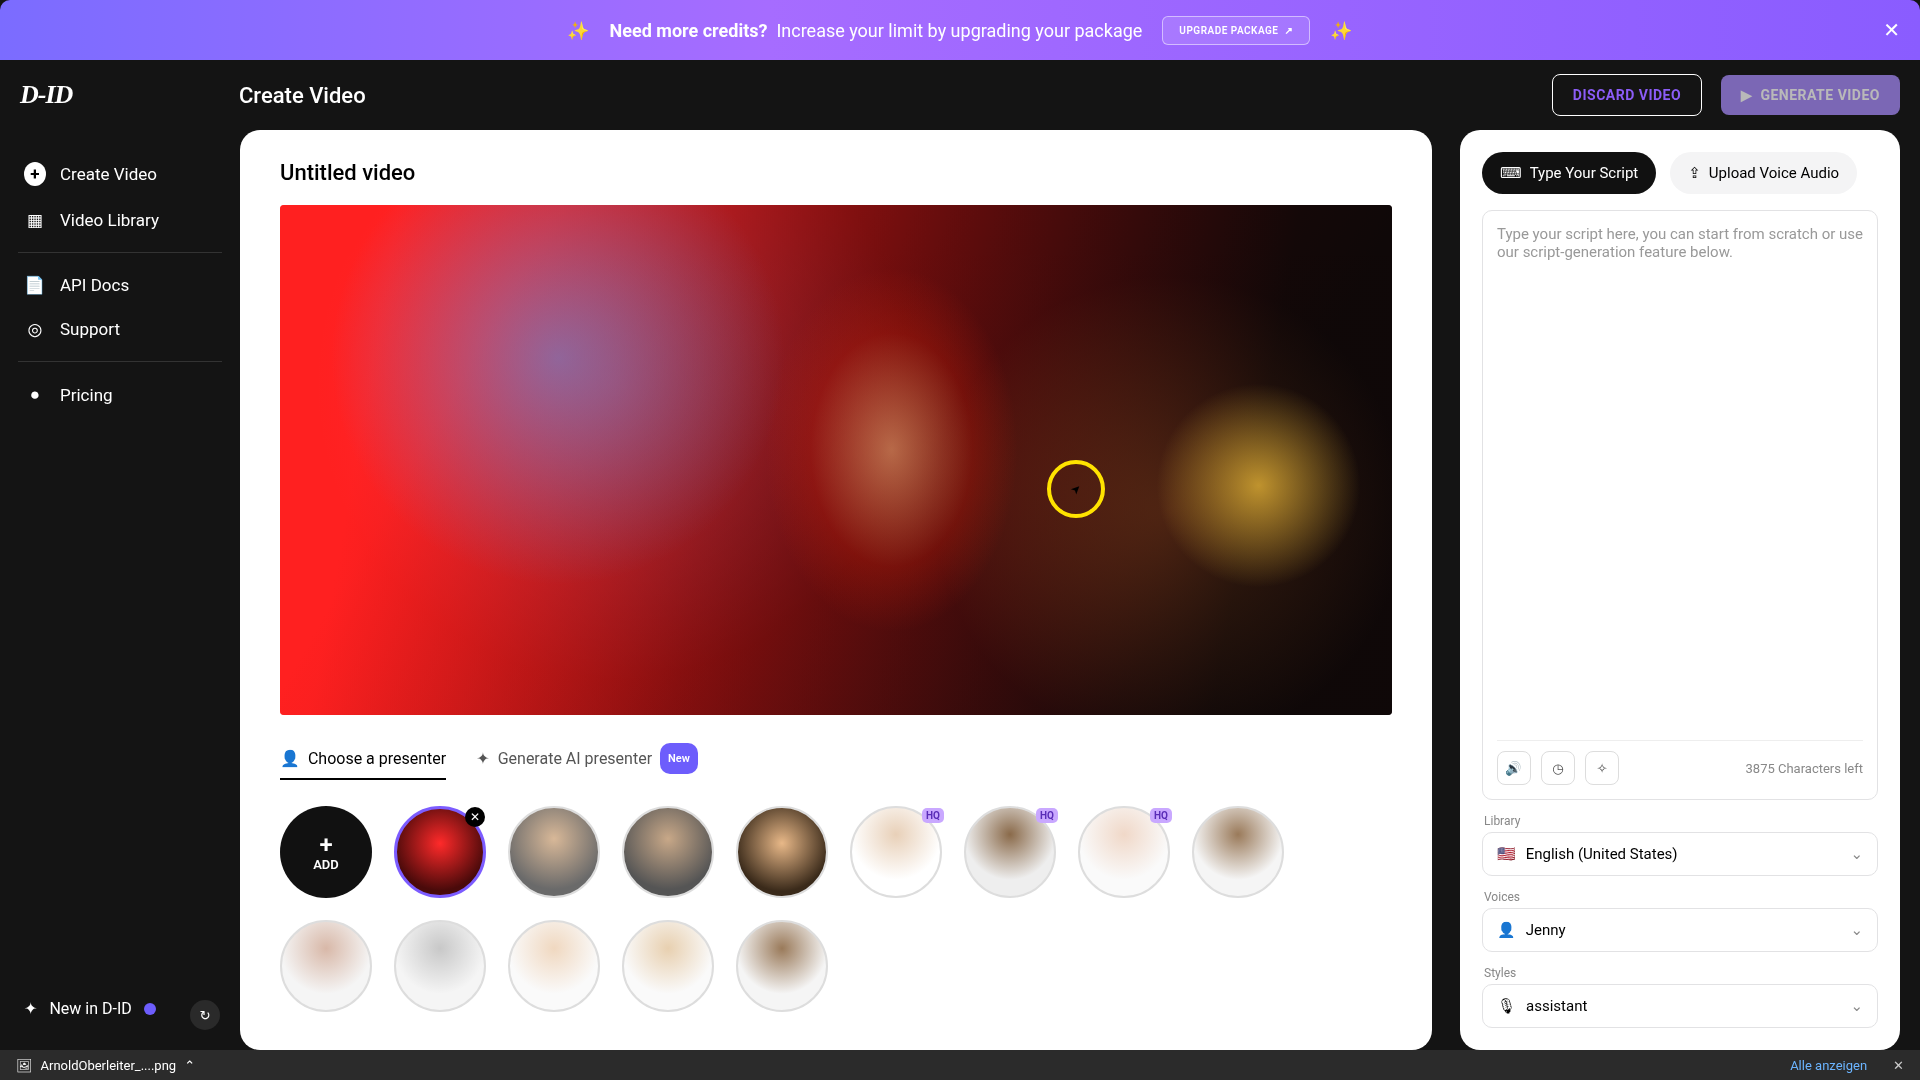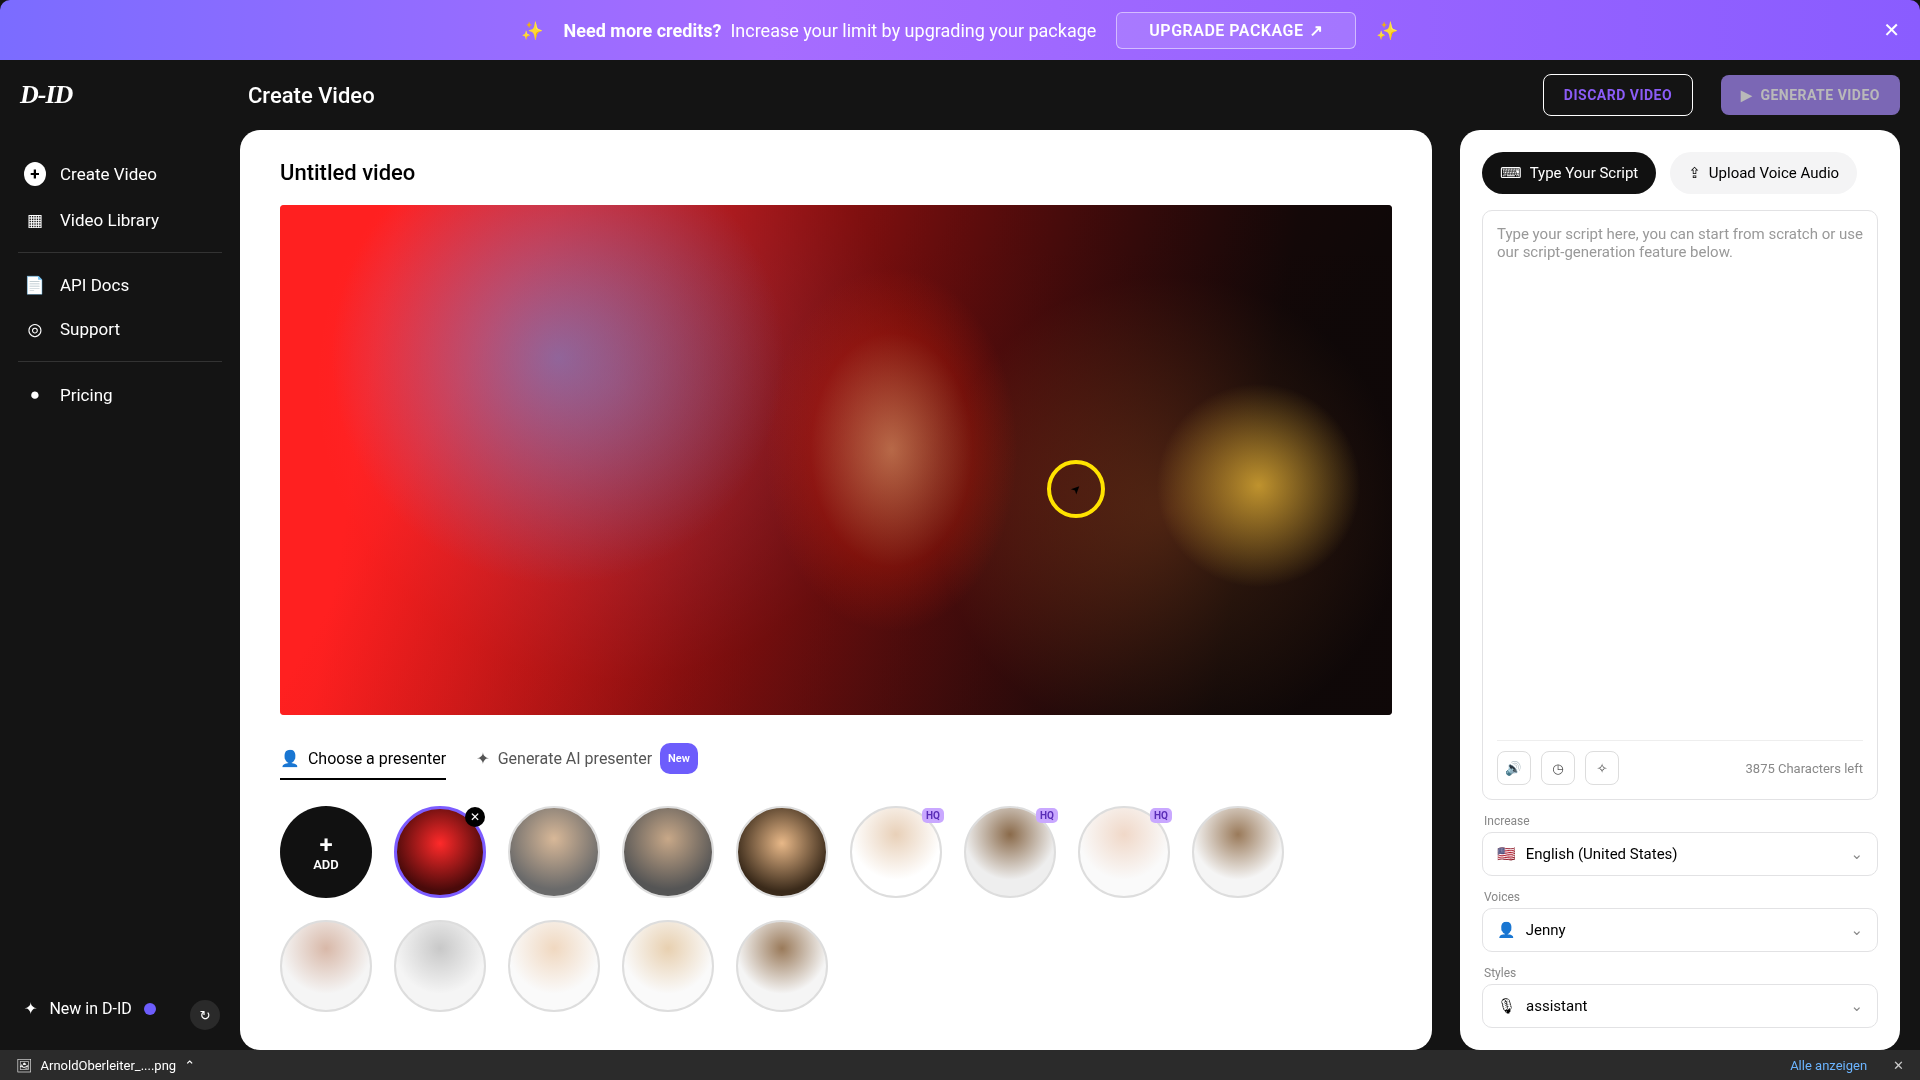--- a/index.html
+++ b/index.html
@@ -3,25 +3,25 @@
 <meta charset="utf-8">
 <style>
 * { margin: 0; padding: 0; box-sizing: border-box; font-family: -apple-system, BlinkMacSystemFont, "Segoe UI", Roboto, sans-serif; }
 body { background: #141414; color: #fff; overflow: hidden; width: 1920px; height: 1080px; }
 
 
 .banner { height: 60px; background: linear-gradient(90deg, #7b6cff 0%, #a66cff 40%, #8a5cff 100%); display: flex; align-items: center; justify-content: center; gap: 20px; position: relative; border-radius: 10px 10px 0 0; }
 .banner .sparkle { font-size: 18px; }
 .banner-text { font-size: 18px; }
 .banner-text .bold { font-weight: 700; }
-.upgrade-btn { background: rgba(255,255,255,0.12); border: 1px solid rgba(255,255,255,0.5); color: #fff; padding: 8px 32px; border-radius: 6px; font-size: 16px; font-weight: 600; letter-spacing: 0.5px; cursor: pointer; display: flex; align-items: center; gap: 6px; }
+.upgrade-btn { background: rgba(255,255,255,0.12); border: 1px solid rgba(255,255,255,0.5); color: #fff; padding: 8px 16px; border-radius: 6px; font-size: 10px; font-weight: 600; letter-spacing: 0.5px; cursor: pointer; display: flex; align-items: center; gap: 6px; }
 .banner-close { position: absolute; right: 20px; top: 50%; transform: translateY(-50%); background: none; border: none; color: #fff; font-size: 20px; cursor: pointer; }
 
 
-.topbar { height: 70px; display: flex; align-items: center; padding: 0 20px; gap: 28px; }
+.topbar { height: 70px; display: flex; align-items: center; padding: 0 20px; gap: 19px; }
 .logo { font-family: Georgia, serif; font-style: italic; font-size: 26px; font-weight: 600; letter-spacing: -1px; width: 200px; }
 .page-title { font-size: 22px; font-weight: 500; flex: 1; }
 .discard-btn { background: transparent; border: 1.5px solid #fff; color: #8b5cf6; padding: 12px 20px; border-radius: 8px; font-weight: 700; font-size: 14px; letter-spacing: 0.5px; cursor: pointer; }
 .generate-btn { background: #a78bfa; border: none; color: #fff; padding: 12px 20px; border-radius: 8px; font-weight: 700; font-size: 14px; letter-spacing: 0.5px; cursor: pointer; display: flex; align-items: center; gap: 8px; opacity: 0.7; }
 
 
 .workspace { display: flex; height: calc(100% - 60px - 70px - 30px); }
 
 
 .sidebar { width: 240px; padding: 20px 10px; display: flex; flex-direction: column; }
@@ -231,21 +231,21 @@
           <button class="tool-btn">
               <span>◷</span>
             </button>
           <button class="tool-btn">
               <span>✧</span>
             </button>
           <span class="char-left">3875 Characters left</span>
         </div>
       </div>
 
-      <div class="field-label">Increase</div>
+      <div class="field-label">Library</div>
       <div class="select">
         <span>🇺🇸</span>
         <span>English (United States)</span>
         <span class="chev">⌄</span>
       </div>
 
       <div class="field-label">Voices</div>
       <div class="select">
         <span>👤</span>
         <span>Jenny</span>

